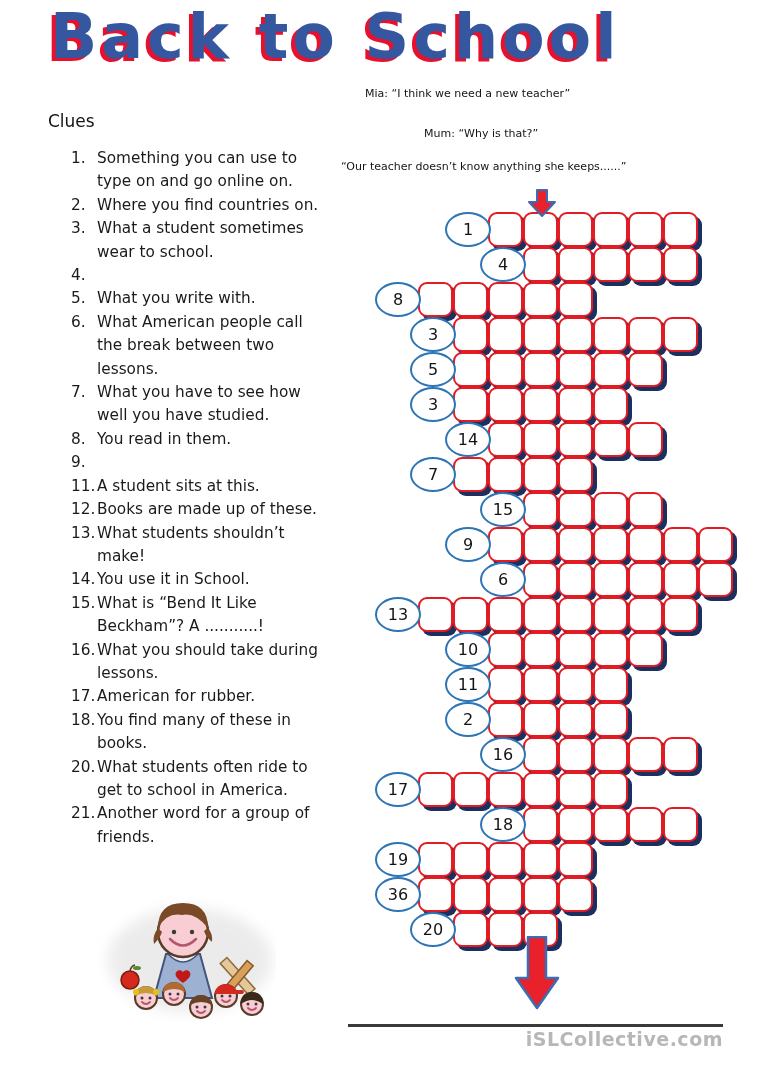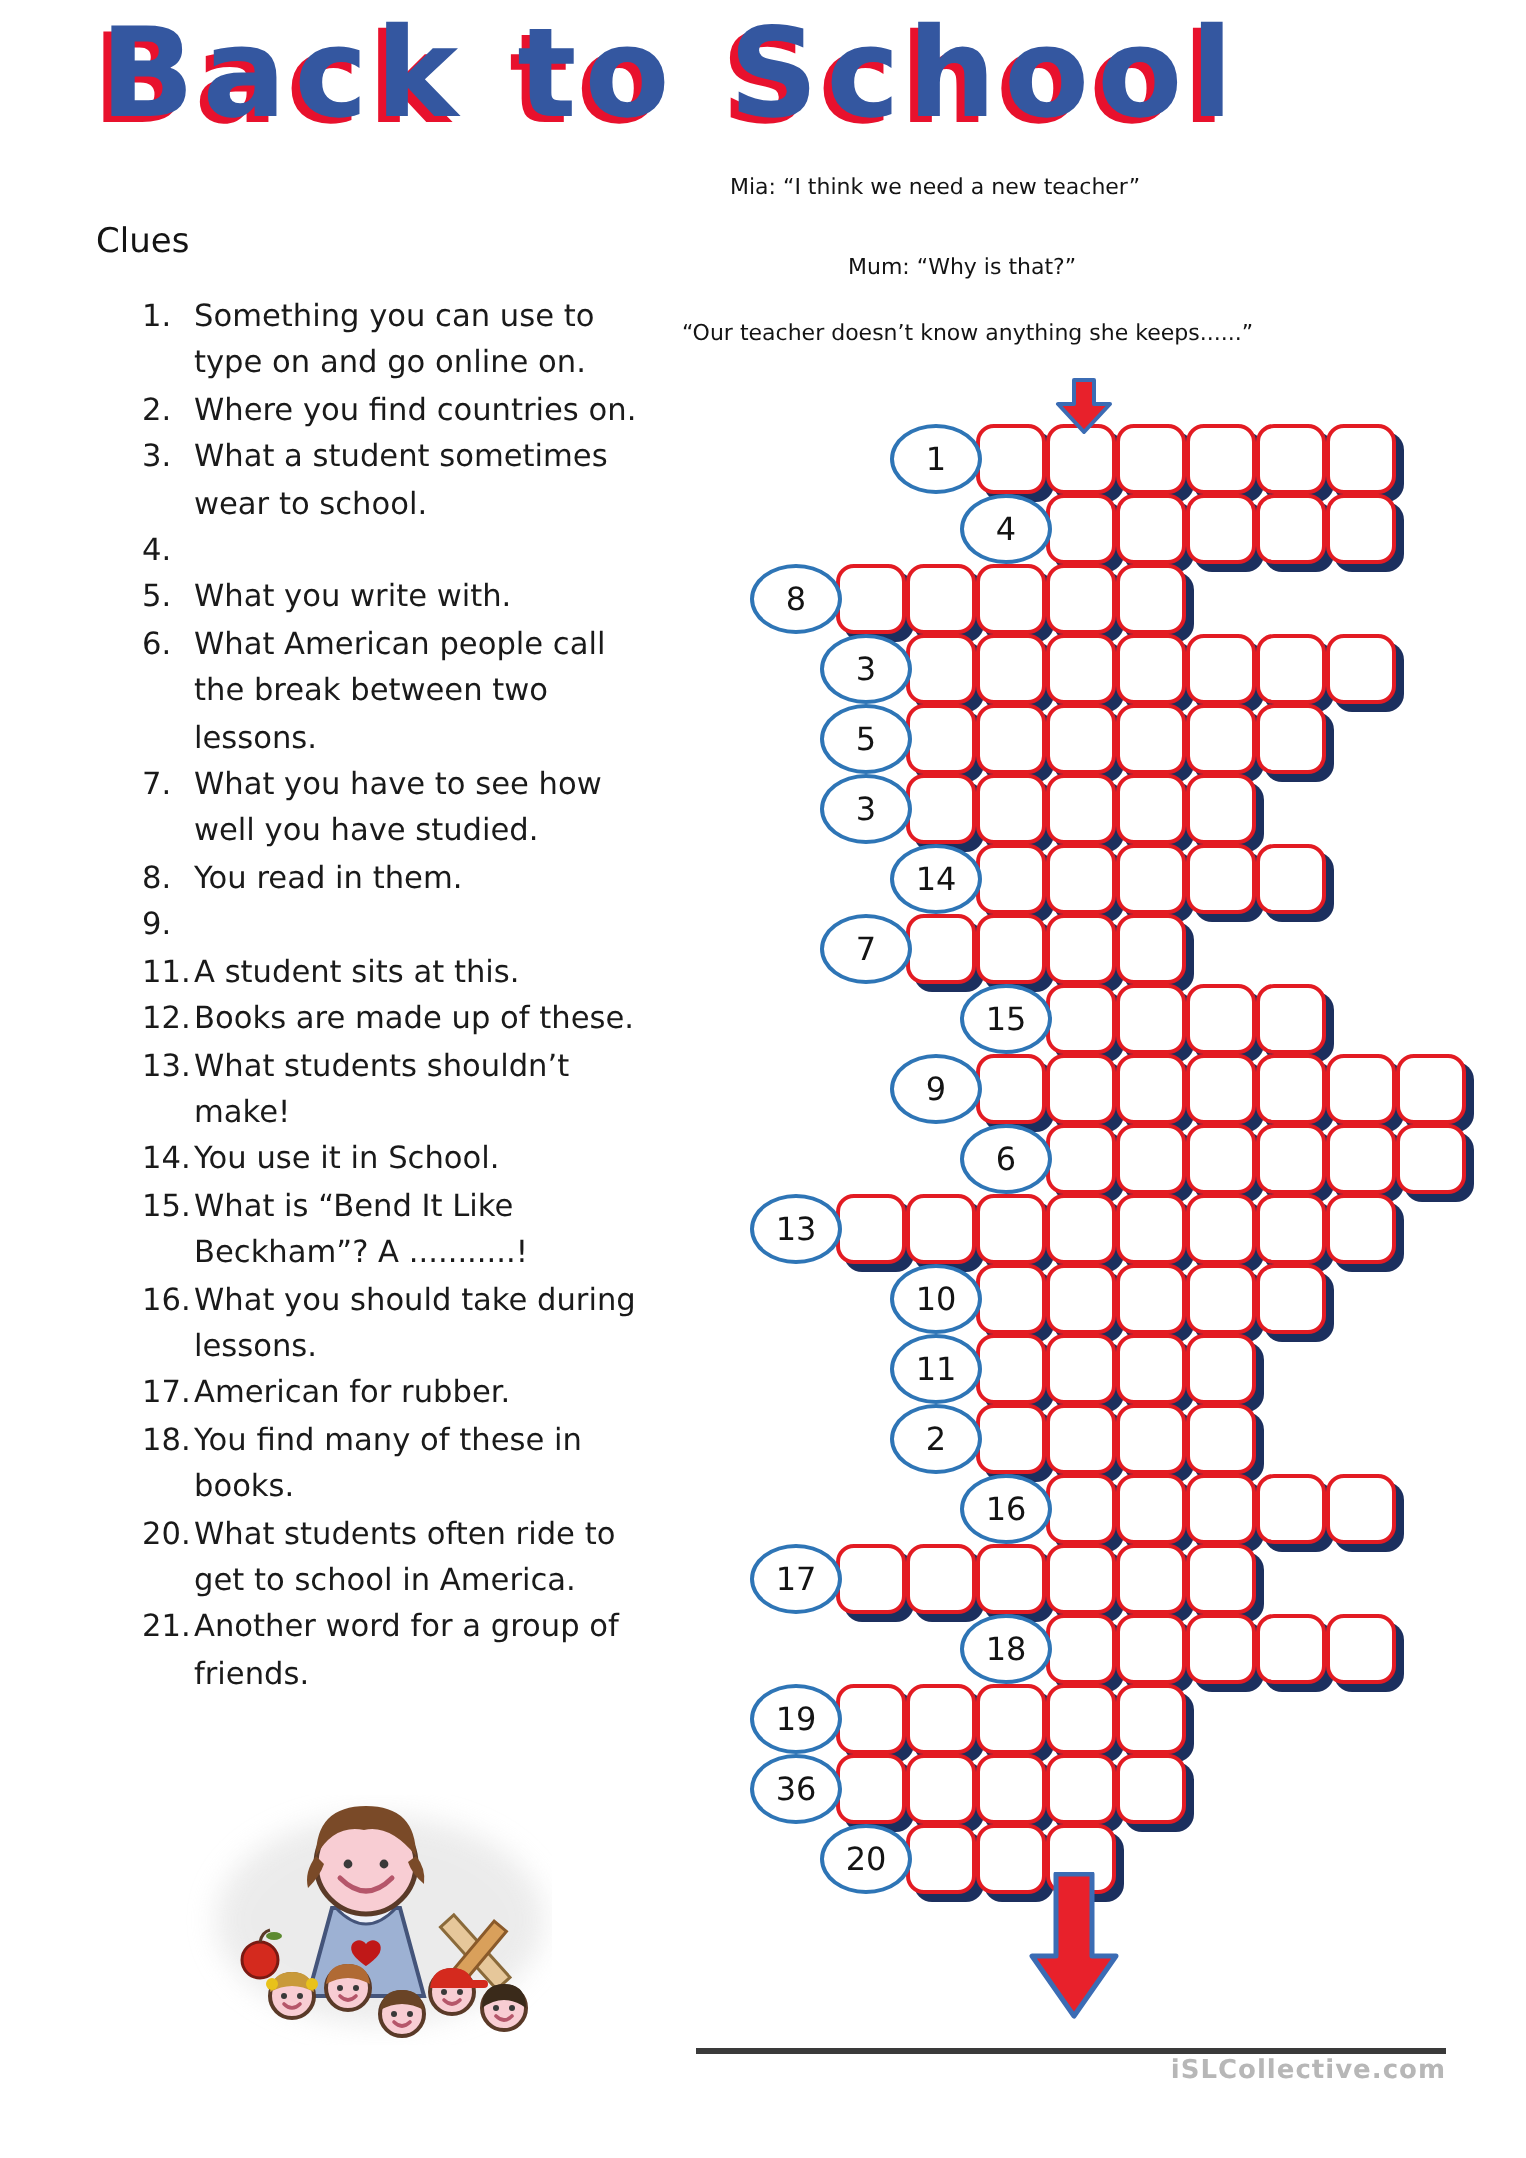--- a/index.html
+++ b/index.html
@@ -36,21 +36,21 @@
     position:absolute;width:46px;height:35px;box-sizing:border-box;
     background:#ffffff;border:2.5px solid #2e75b6;border-radius:50%;
     display:flex;align-items:center;justify-content:center;
     font-size:16px;color:#141414;z-index:5;
   }
   .arrow{position:absolute;z-index:6;}
   
   .footer-divider{position:absolute;left:348px;top:1024px;width:375px;border-top:3px solid #3a3a3a;}
   .watermark{
     position:absolute;left:520px;top:1028px;width:203px;text-align:right;
-    font-size:13px;font-weight:bold;color:#b7b7b7;letter-spacing:.5px;
+    font-size:19px;font-weight:bold;color:#b7b7b7;letter-spacing:.5px;
   }
   .clipart{position:absolute;left:88px;top:892px;}
 </style>
 </head>
 <body>
 
 <div class="page">
 
   <div class="title">Back to School</div>
 

